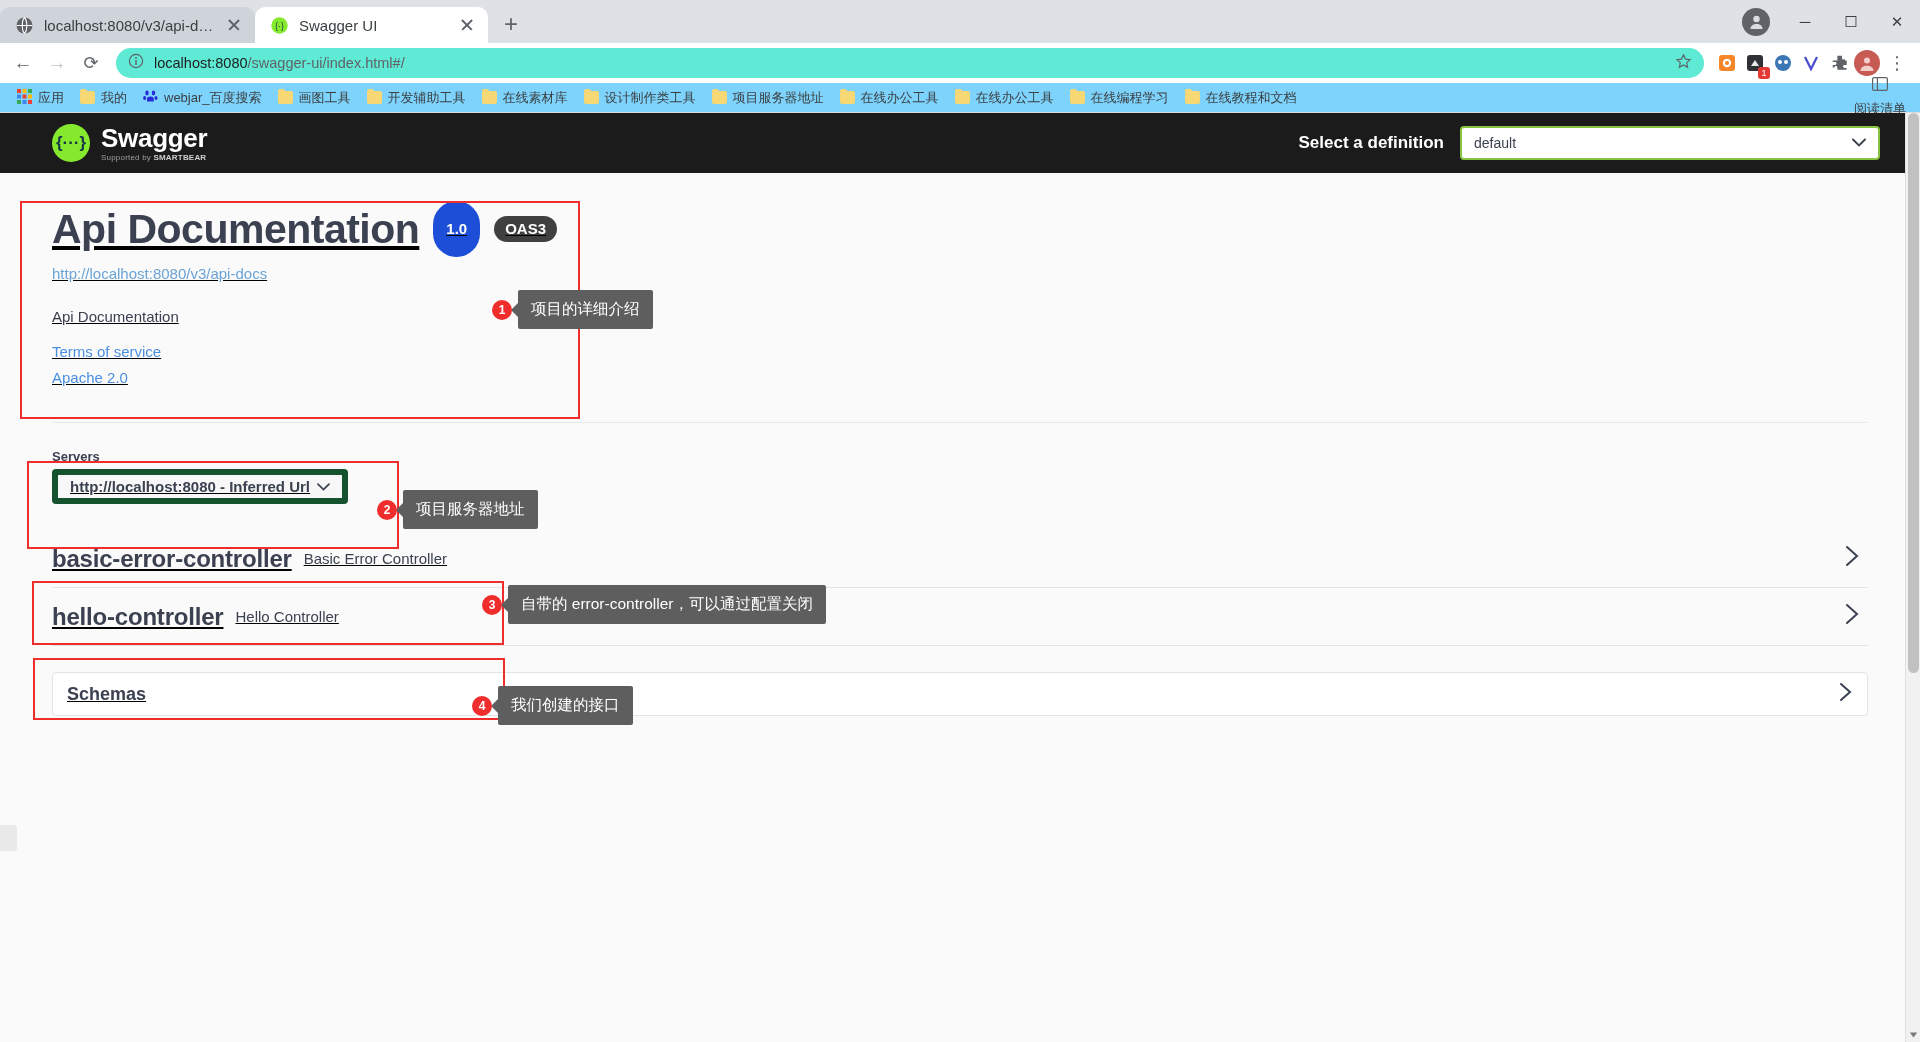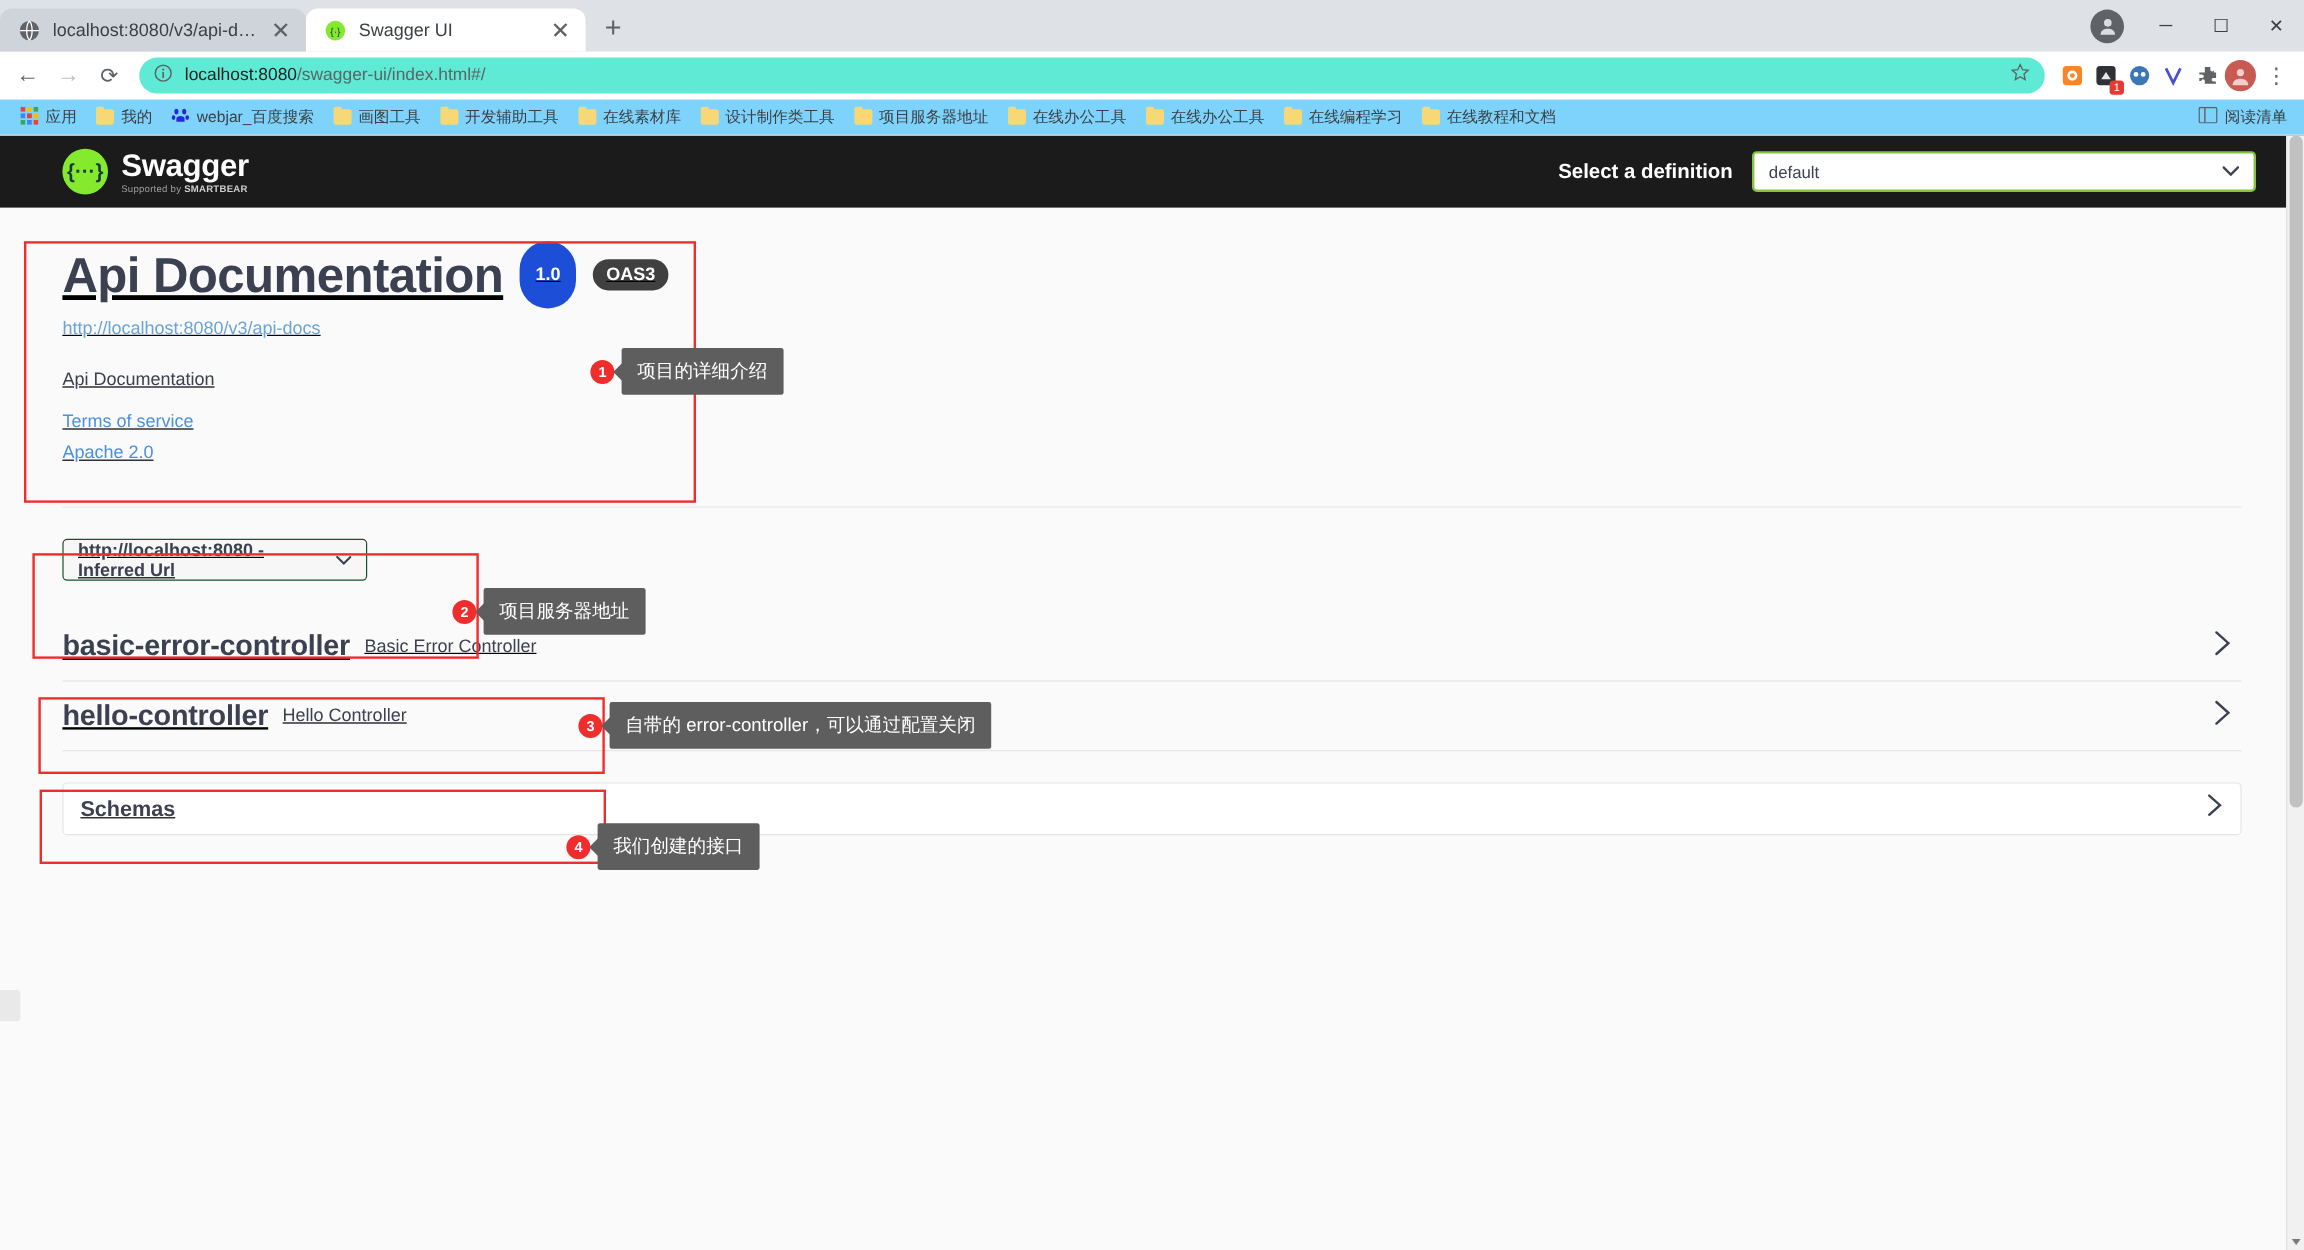--- a/index.html
+++ b/index.html
@@ -81,21 +81,21 @@
   }
   .bm {
     display: flex; align-items: center; gap: 6px; padding: 3px 7px;
     border-radius: 4px; font-size: 13px; color: #3c4043; white-space: nowrap; cursor: pointer;
   }
   .bm-folder { width: 15px; height: 13px; background: #f8d775; border-radius: 2px 2px 2px 2px;
                position: relative; flex: 0 0 15px; }
   .bm-folder::before { content:''; position:absolute; top:-2.5px; left:0; width:7px;height:3px;
                        background:#f8d775; border-radius:2px 2px 0 0; }
   .bm-right { margin-left: auto; display:flex; align-items:center; gap: 8px; padding-right: 4px; }
-  .reading-list { display:flex; align-items:center; gap:6px; font-size:13px; color:#3c4043; cursor:pointer;}
+  .reading-list { display:flex; align-items:center; gap:6px; font-size:13px; color:#3c4043; cursor:pointer;flex-direction:column;}
 
   
   .page { flex: 1 1 auto; background: #fafafa; overflow: hidden; position: relative; }
 
   .swagger-topbar {
     background: #1b1b1b; height: 60px; display: flex; align-items: center;
     padding: 0 40px 0 52px;
   }
   .logo-wrap { display: flex; align-items: center; gap: 11px; }
   .logo-circle {
@@ -136,21 +136,21 @@
   .api-url { display:block; margin-top: 8px; font-size: 15px; color: #6ba3d6; text-decoration: none; cursor:pointer; }
   .api-desc { margin-top: 26px; font-size: 15px; color: #3b4151; }
   .api-link { display:block; margin-top: 18px; font-size: 15px; color: #4a90e2; text-decoration:none; cursor:pointer; }
   .api-link + .api-link { margin-top: 9px; }
 
   .section-divider { height: 1px; background: #e8e8e8; margin: 6px 0 0 0; }
 
   .servers-block { padding: 26px 0 26px 0; position: relative; }
   .servers-label { font-size: 13px; font-weight: bold; color: #3b4151; margin-bottom: 5px; }
   .server-select {
-    width: 254px; height: 35px; border: 1px solid #14532d; border-radius: 4px;
+    width: 296px; height: 35px; border: 6px solid #14532d; border-radius: 4px;
     background:#f7f7f7; display:flex; align-items:center; padding: 0 12px;
     font-size: 15px; color: #3b4151; font-weight: bold; cursor: pointer;
   }
   .server-select .caret { margin-left: auto; font-size: 13px; font-weight: normal; }
 
   .opblock-tag-row {
     height: 58px; display: flex; align-items: center; border-bottom: 1px solid #e4e4e4;
     position: relative; cursor: pointer;
   }
   .tag-name { font-size: 24px; color: #3b4151; font-weight: bold; letter-spacing: -0.2px; }
@@ -430,20 +430,21 @@
         </div>
         <a class="api-url">http://localhost:8080/v3/api-docs</a>
         <div class="api-desc">Api Documentation</div>
         <a class="api-link">Terms of service</a>
         <a class="api-link">Apache 2.0</a>
       </div>
 
       <div class="section-divider"></div>
 
       <div class="servers-block">
+        <div class="servers-label">Servers</div>
         <div class="server-select">
           <span>http://localhost:8080 - Inferred Url</span>
           <span class="caret">
             <svg width="13" height="8" viewBox="0 0 13 8">
                 <path d="M1 1.2L6.5 6.6L12 1.2" fill="none" stroke="#3b4151" stroke-width="1.7" stroke-linecap="round"></path>
               </svg>
           </span>
         </div>
       </div>
 

